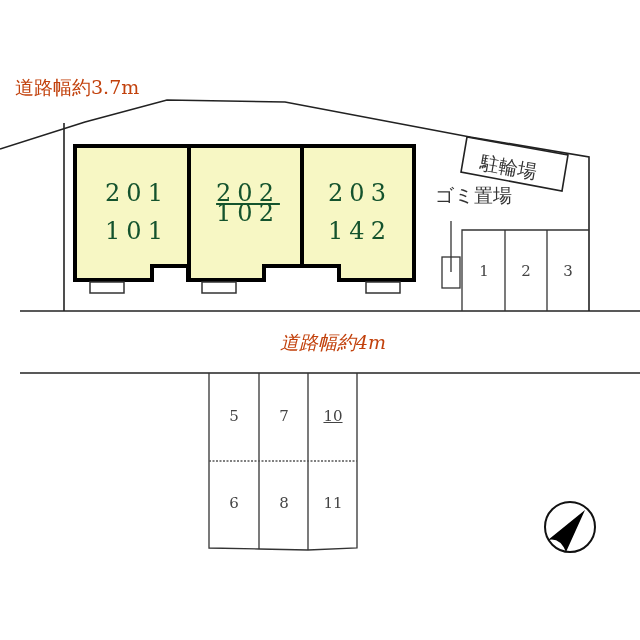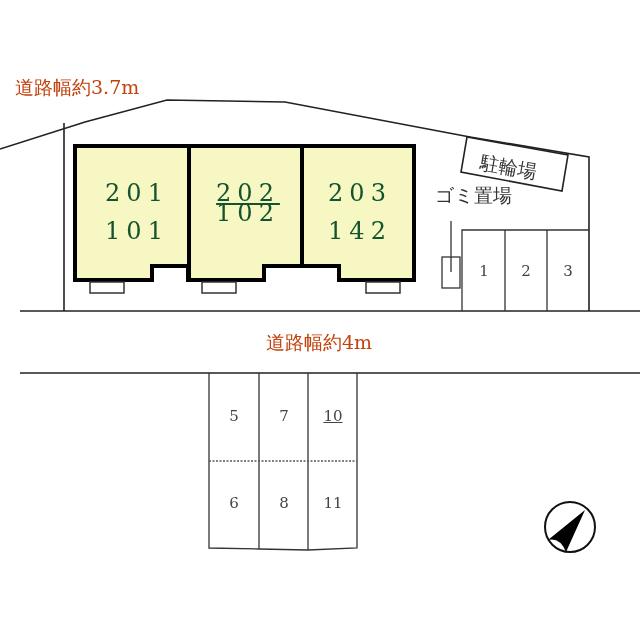--- a/index.html
+++ b/index.html
@@ -48,21 +48,21 @@
   <line class="thin" x1="308" y1="373" x2="308" y2="550"></line>
   <line stroke="#555" stroke-width="1.3" stroke-dasharray="2,1.5" x1="209" y1="461" x2="357" y2="461"></line>
 
   <g>
     <circle cx="570" cy="527" r="25" fill="#fff" stroke="#111" stroke-width="2"></circle>
     <path d="M585,510 L548,540 Q560,537 566,552 Z" fill="#000"></path>
   </g>
 </svg>
 
 <div class="lbl road-lbl" style="left:15px; top:78px;">道路幅約3.7m</div>
-<div class="lbl road-lbl" style="left:266px; top:333px;">道路幅約4m</div>
+<div class="lbl road-lbl" style="left:280px; top:333px;font-style:italic;">道路幅約4m</div>
 
 <div class="lbl unit-lbl" style="left:82px; top:181px;">201</div>
 <div class="lbl unit-lbl" style="left:82px; top:219px;">101</div>
 <div class="lbl unit-lbl" style="left:193px; top:181px;text-decoration:underline;">202</div>
 <div class="lbl unit-lbl" style="left:193px; top:201px;">102</div>
 <div class="lbl unit-lbl" style="left:305px; top:181px;">203</div>
 <div class="lbl unit-lbl" style="left:305px; top:219px;">142</div>
 
 <div class="lbl misc-lbl" style="left:482px; top:153px; transform: rotate(10deg); transform-origin: left top;">駐輪場</div>
 <div class="lbl misc-lbl" style="left:426px; top:186px;margin-left:9px;">ゴミ置場</div>

